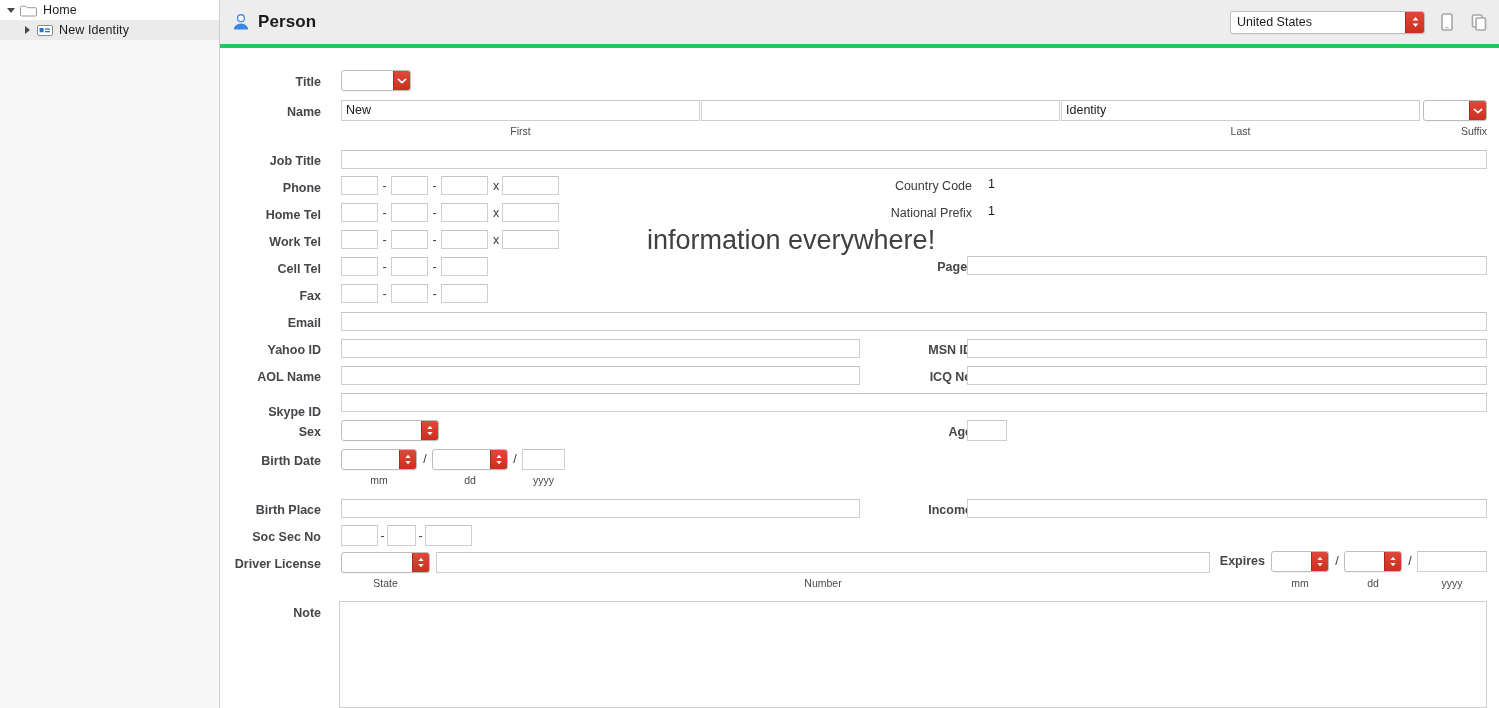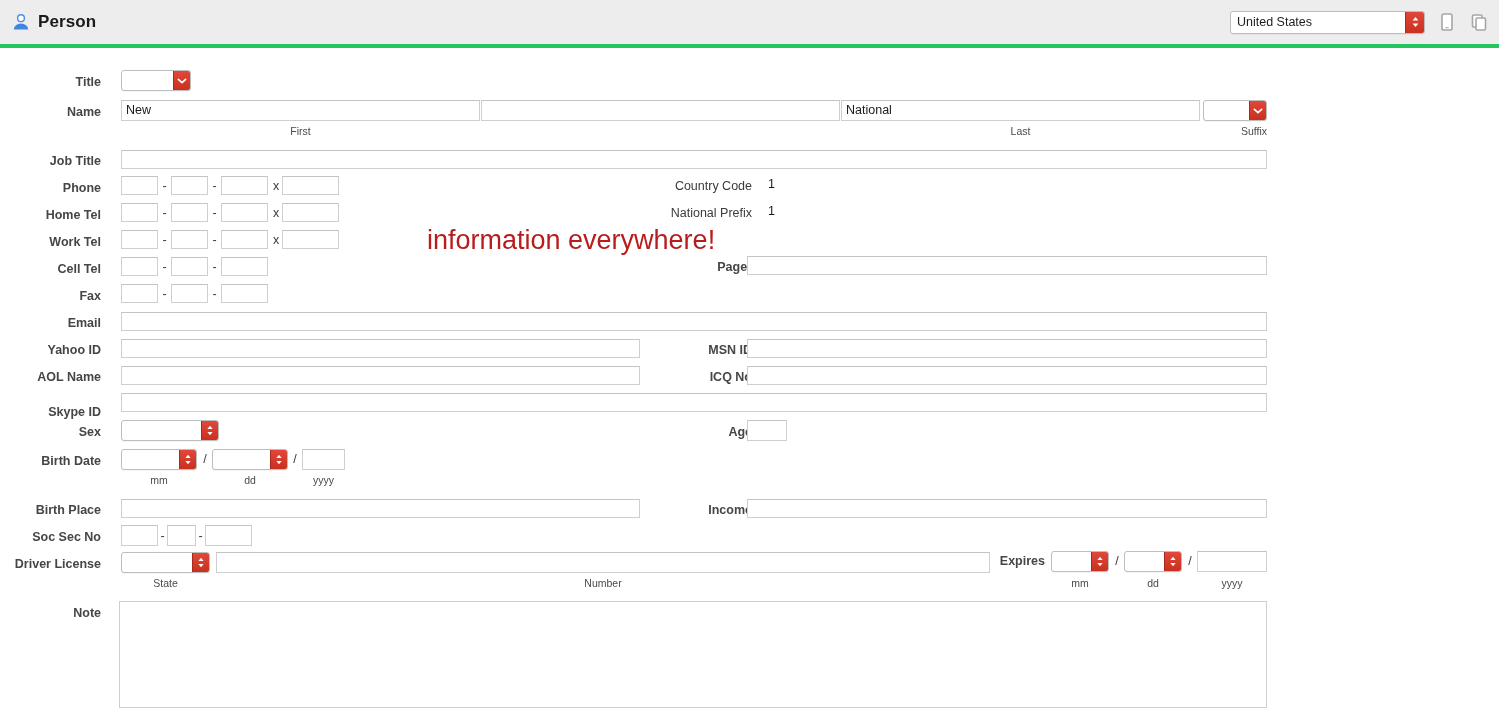--- a/index.html
+++ b/index.html
@@ -148,32 +148,58 @@
   .ta {
     position: absolute;
     background: #ffffff;
     border: 1px solid #cfcfcf;
     font-size: 12.5px;
   }
 
   
   #watermark {
     position: absolute;
-    color: #b91c1c;
+    color: #404040;
     font-size: 27px;
     white-space: nowrap;
     pointer-events: none;
     font-family: "Liberation Sans", sans-serif;
   }
 </style>
 </head>
 <body>
 
 <div id="app">
 
+  <div id="sidebar">
+
+    <div class="tree-row root">
+      <span class="twisty open"></span>
+      <span class="tree-icon">
+        <svg width="18" height="14" viewBox="0 0 18 14">
+          <path d="M1.5 3.2 h4.2 l1.3 1.5 h8.5 a1 1 0 0 1 1 1 v6.3 a1 1 0 0 1 -1 1 h-14 a1 1 0 0 1 -1 -1 V4.2 a1 1 0 0 1 1 -1 z" fill="#ffffff" stroke="#9a9a9a" stroke-width="1"></path>
+        </svg>
+      </span>
+      <span class="tree-label">Home</span>
+    </div>
+
+    <div class="tree-row child">
+      <span class="twisty closed"></span>
+      <span class="tree-icon">
+        <svg width="18" height="14" viewBox="0 0 18 14">
+          <rect x="1.5" y="2.5" width="15" height="10" rx="1.4" fill="#ffffff" stroke="#8a8a8a" stroke-width="1"></rect>
+          <rect x="3.6" y="5" width="4" height="4.2" fill="#2f6fd0"></rect>
+          <rect x="9" y="5.4" width="5" height="1.3" fill="#2f6fd0"></rect>
+          <rect x="9" y="8" width="5" height="1.3" fill="#2f6fd0"></rect>
+        </svg>
+      </span>
+      <span class="tree-label">New Identity</span>
+    </div>
+
+  </div>
 
   <div id="main">
 
     <div id="header">
       <span class="person-icon">
         <svg width="18" height="18" viewBox="0 0 18 18">
           <circle cx="9" cy="5.2" r="3.4" fill="#ffffff" stroke="#4a8ee8" stroke-width="1.4"></circle>
           <path d="M1.8 16.5 a7.2 6 0 0 1 14.4 0 z" fill="#3f86e0"></path>
         </svg>
       </span>
@@ -216,21 +242,21 @@
           <svg width="10" height="8" viewBox="0 0 10 8">
               <path d="M1.4 2.3 L5 5.7 L8.6 2.3" stroke="#ffffff" stroke-width="1.7" fill="none" stroke-linecap="round" stroke-linejoin="round"></path>
             </svg>
         </span>
       </div>
 
       <div class="lbl" style="left:0;top:57px;width:101px;">Name</div>
       <div class="txt tall" style="left:121px;top:52px;width:359px;">New</div>
       <div class="sub" style="left:121px;top:77px;width:359px;">First</div>
       <div class="txt tall" style="left:481px;top:52px;width:359px;"></div>
-      <div class="txt tall" style="left:841px;top:52px;width:359px;">National</div>
+      <div class="txt tall" style="left:841px;top:52px;width:359px;">Identity</div>
       <div class="sub" style="left:841px;top:77px;width:359px;">Last</div>
       <div class="combo combo-abs" style="left:1203px;top:52px;width:64px;height:21px;">
         <span class="val"></span>
         <span class="redbtn">
           <svg width="10" height="8" viewBox="0 0 10 8">
               <path d="M1.4 2.3 L5 5.7 L8.6 2.3" stroke="#ffffff" stroke-width="1.7" fill="none" stroke-linecap="round" stroke-linejoin="round"></path>
             </svg>
         </span>
       </div>
       <div class="sub" style="left:1203px;top:77px;width:64px;text-align:right;">Suffix</div>

